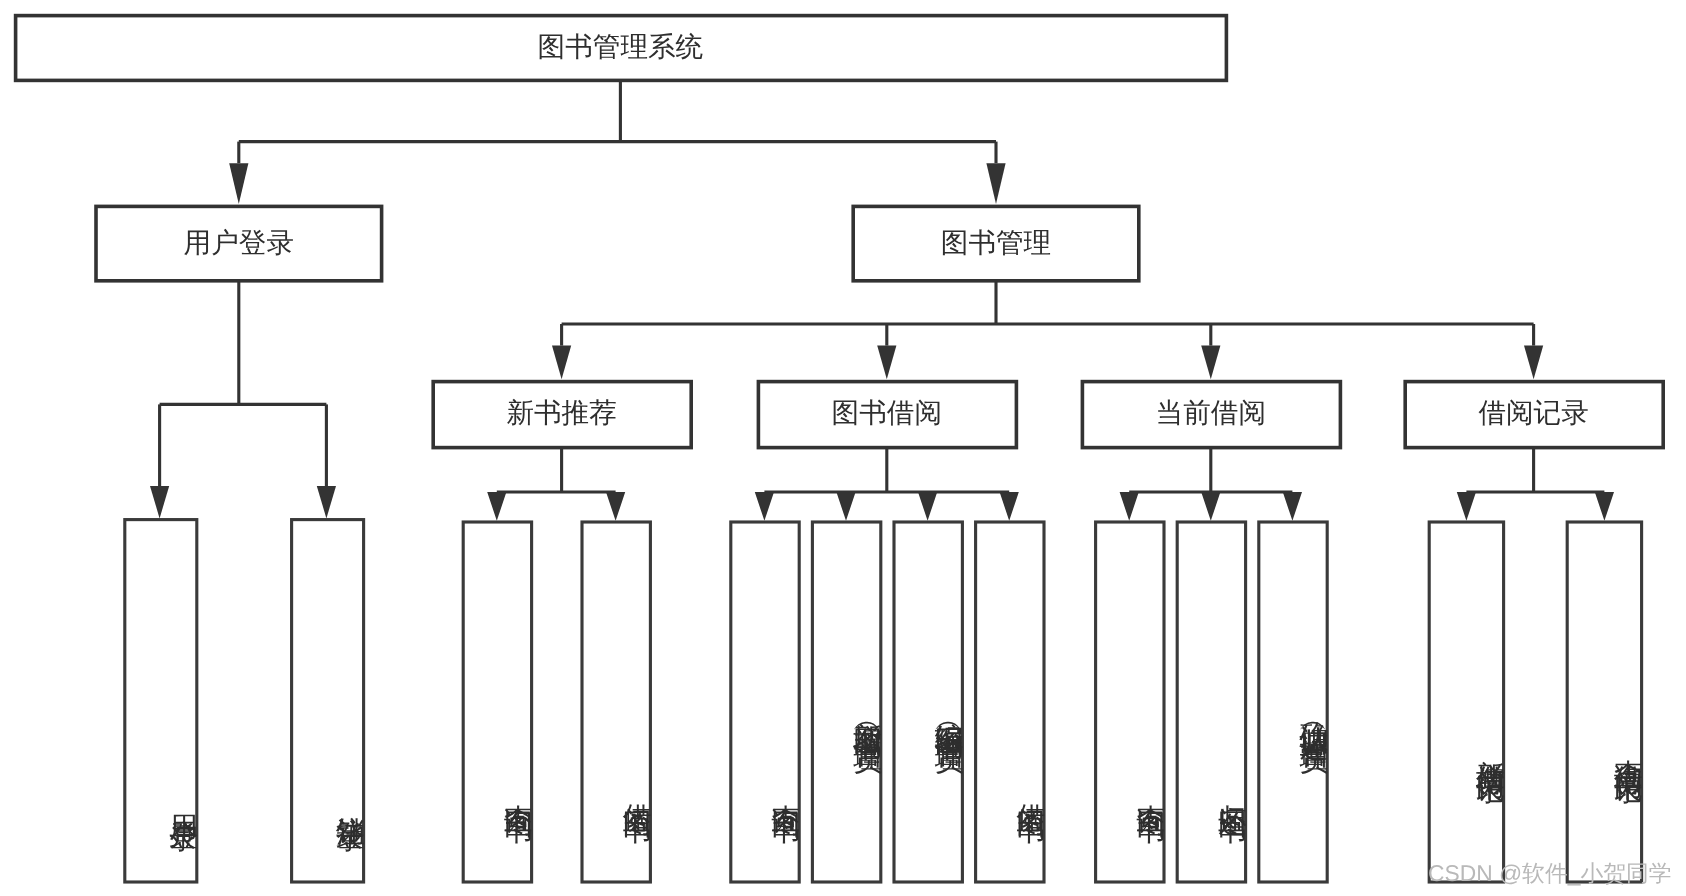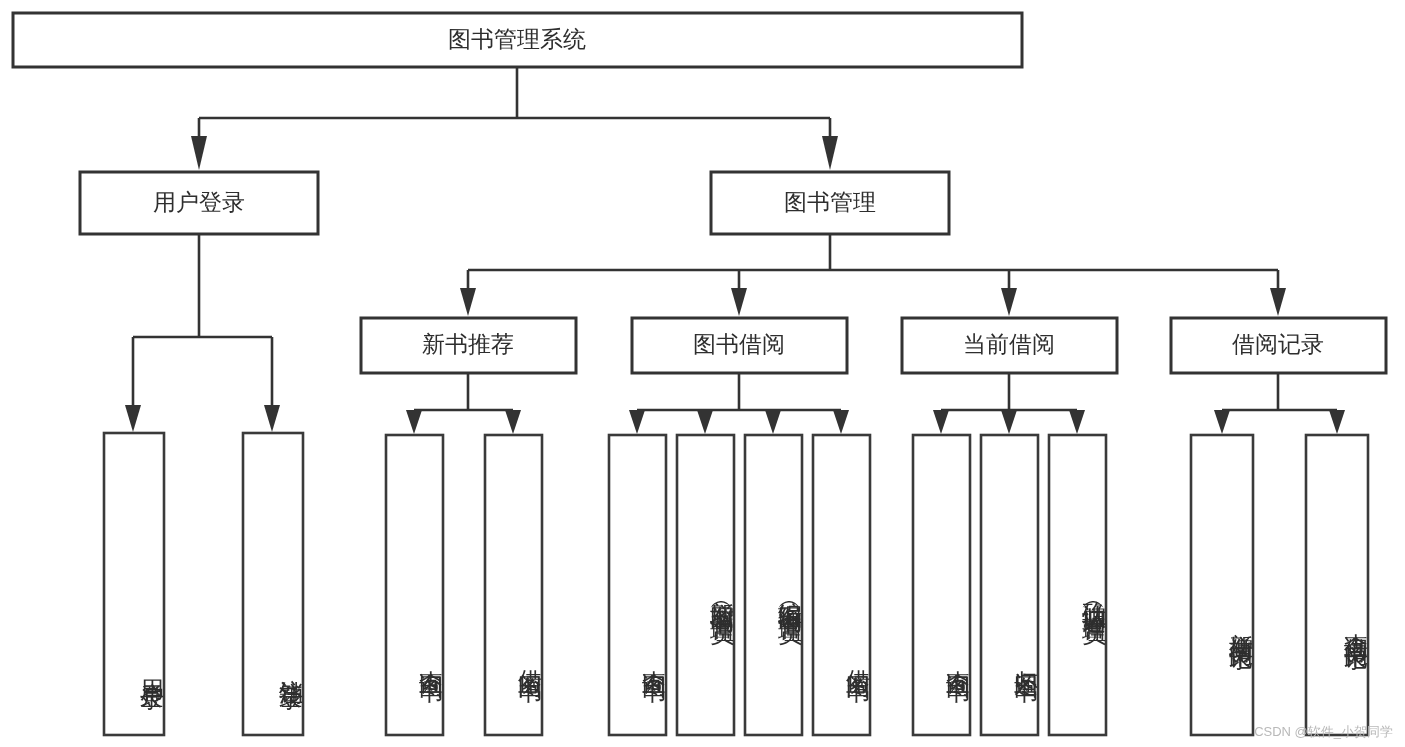--- a/index.html
+++ b/index.html
@@ -51,21 +51,21 @@
     font-size: 23px;
     fill: #2e2e2e;
     text-anchor: middle;
     dominant-baseline: middle;
   }
   .watermark {
     position: absolute;
     right: 12px;
     bottom: 6px;
     font-family: "Liberation Sans", "DejaVu Sans", sans-serif;
-    font-size: 13px;
+    font-size: 19px;
     color: #b9b9b9;
     white-space: nowrap;
     user-select: none;
   }
   
   .vtext-layer {
     position: absolute;
     left: 0;
     top: 0;
     width: 1405px;

